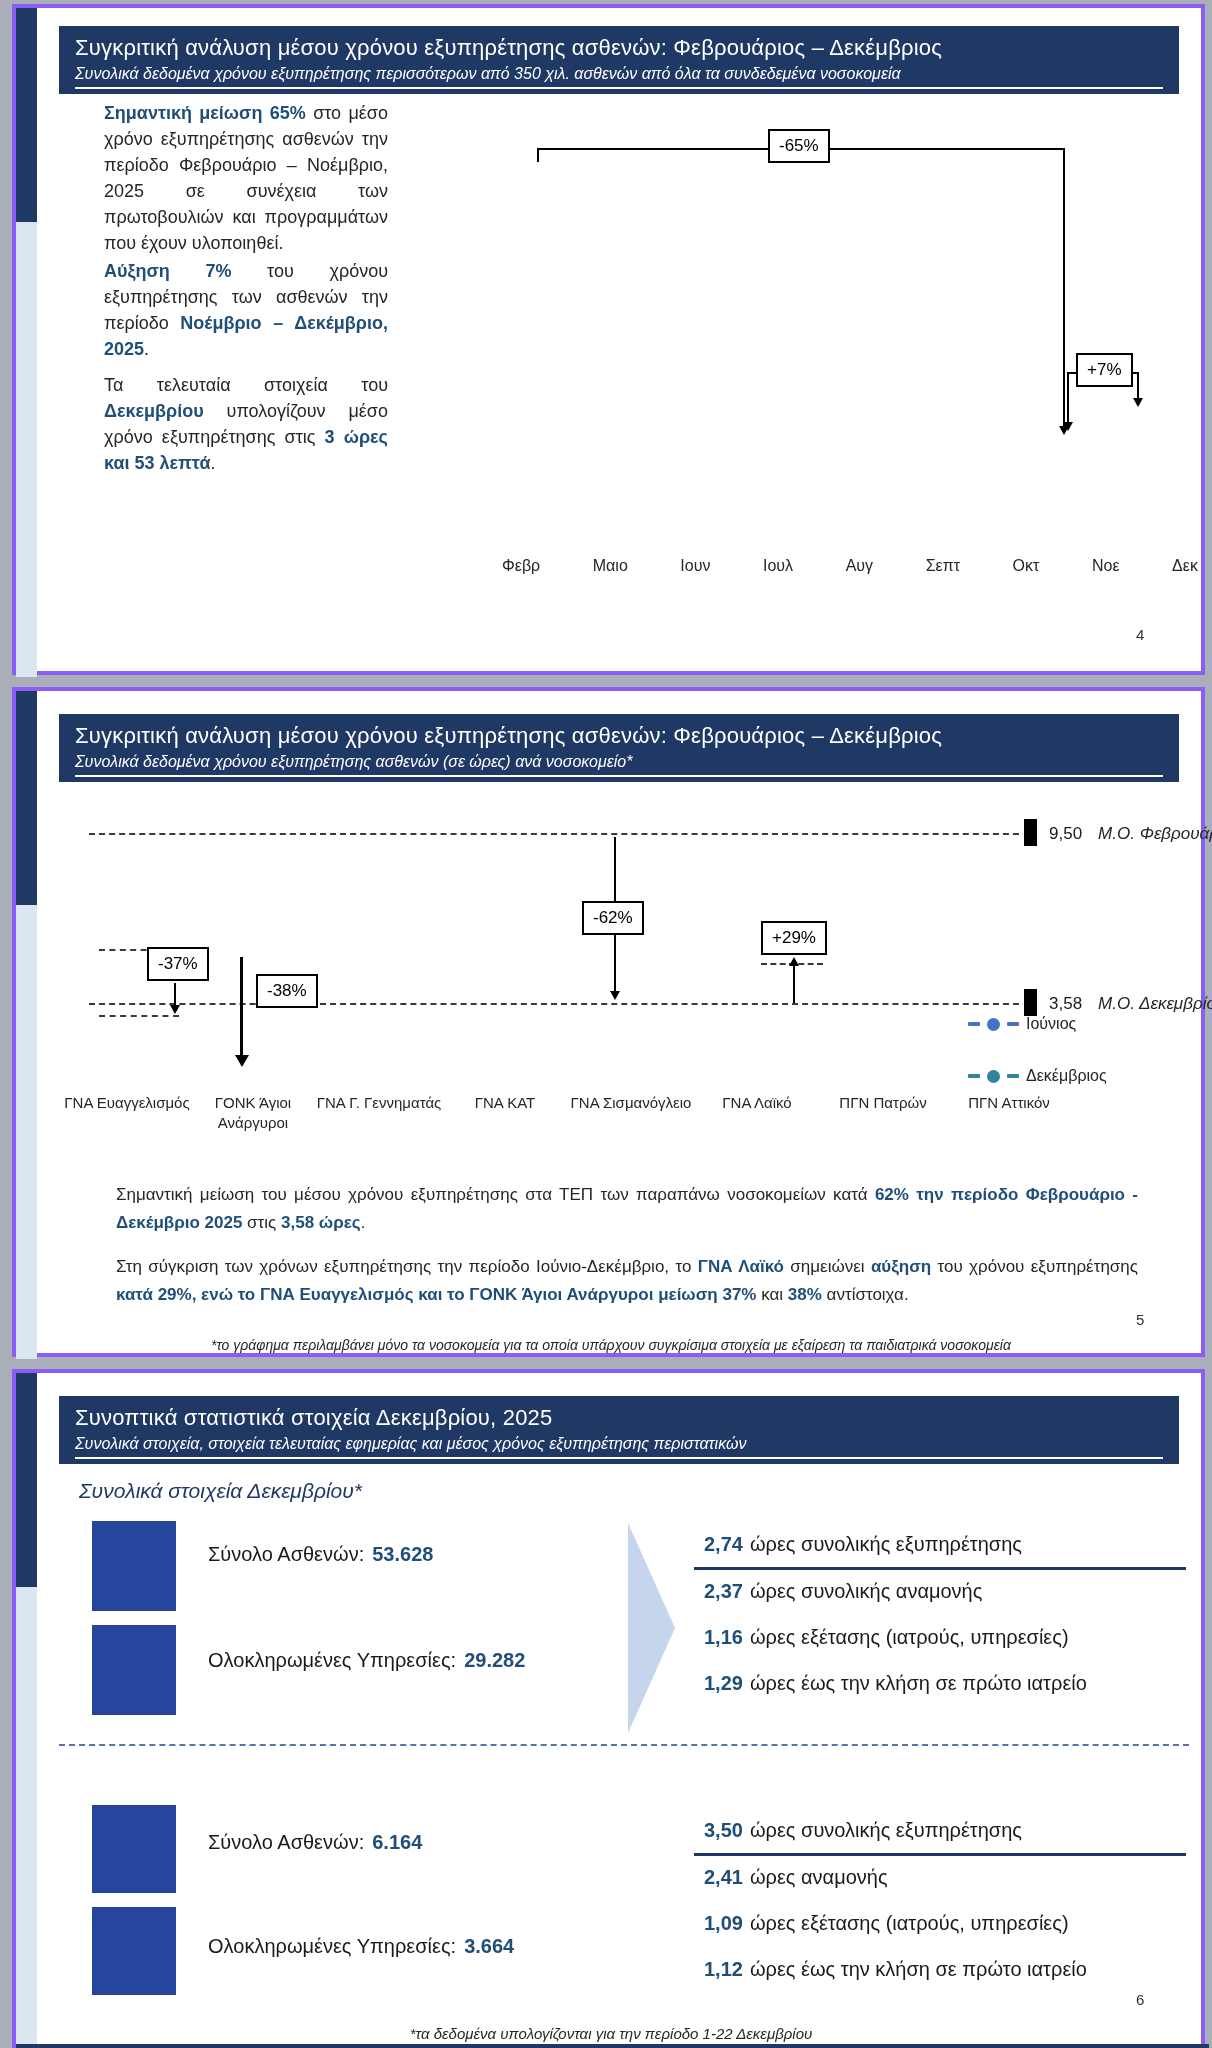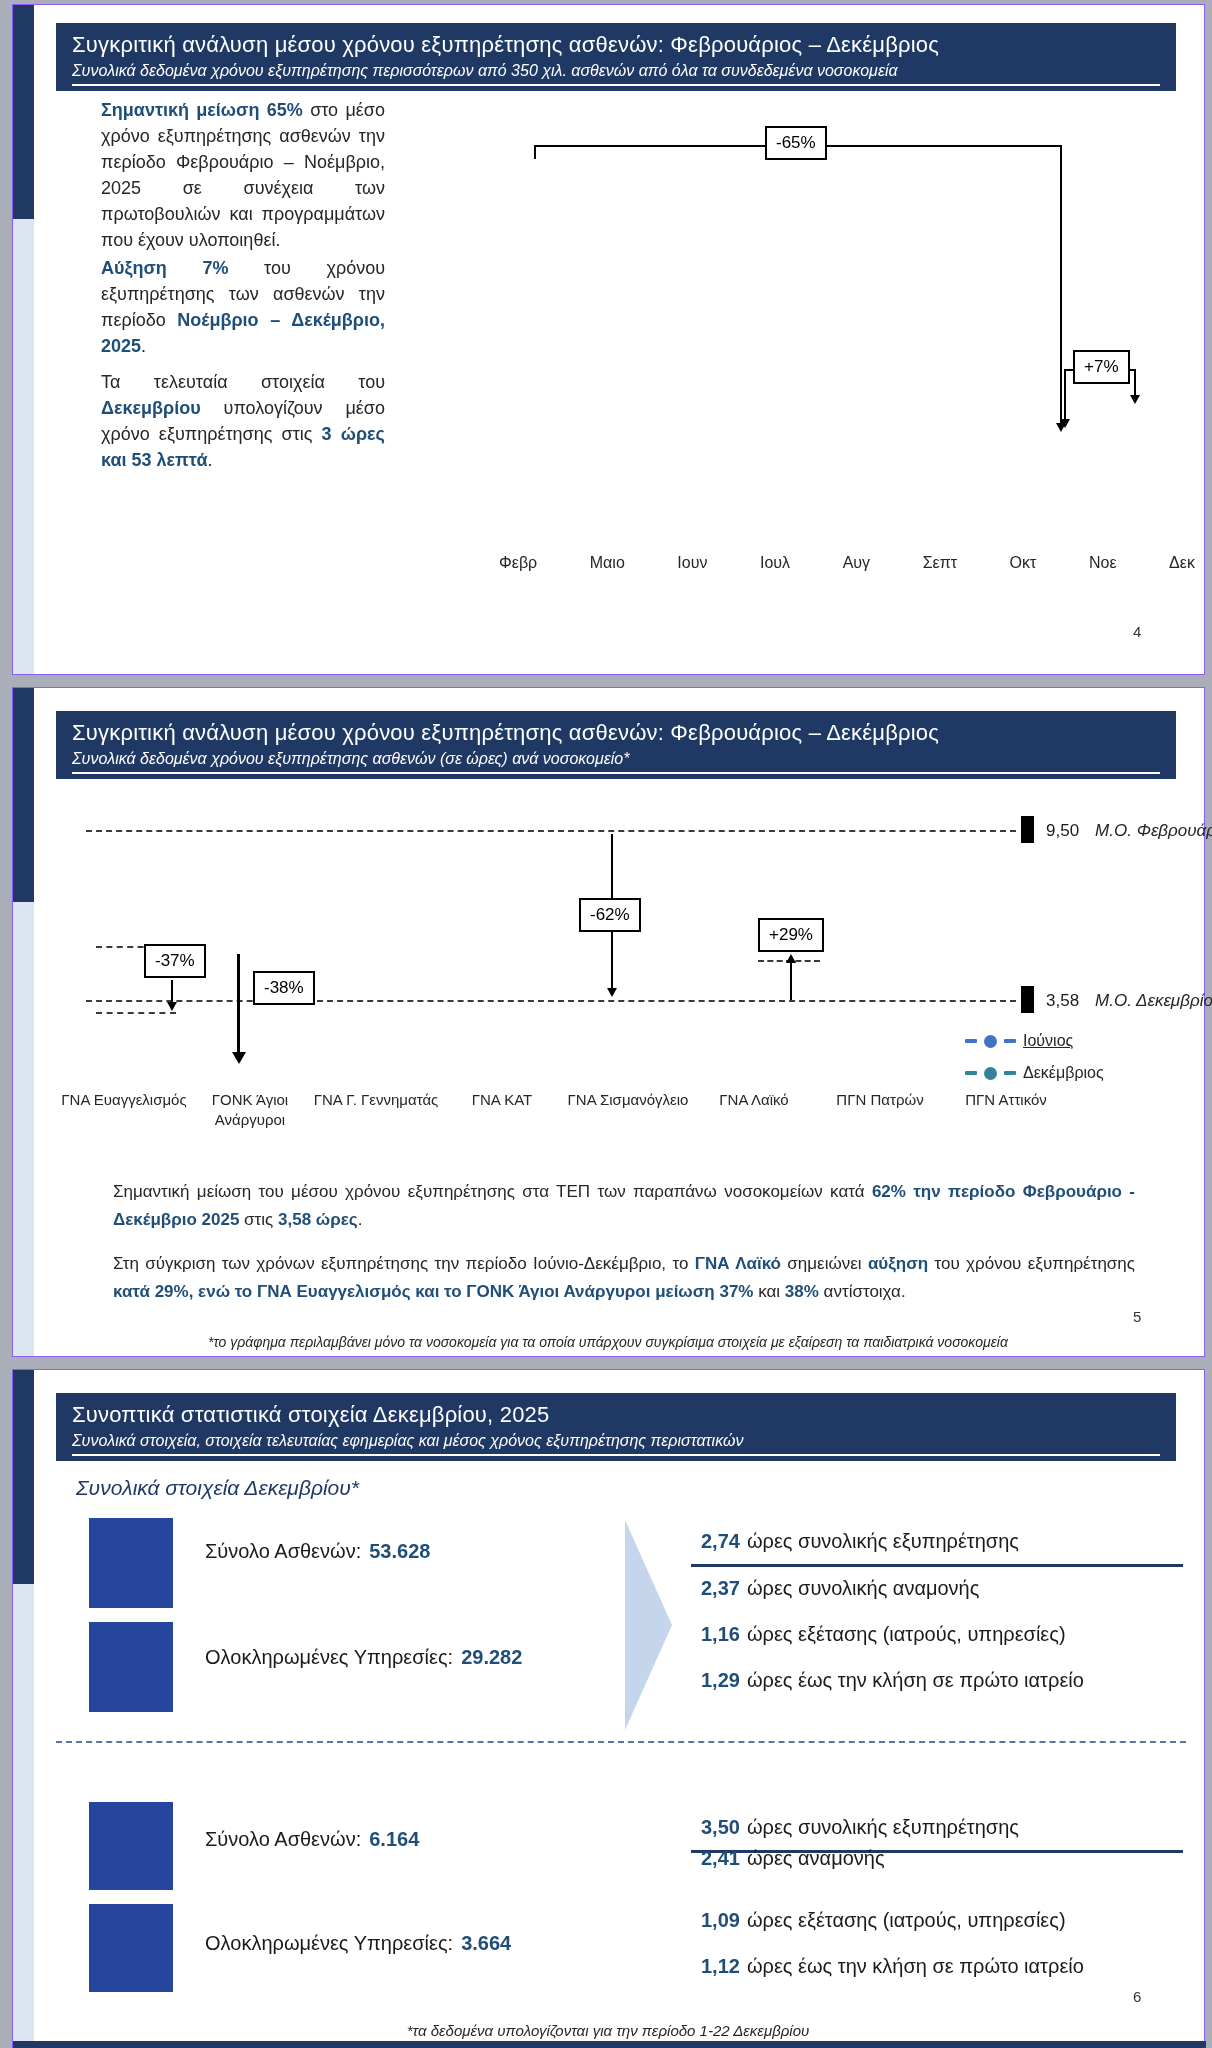--- a/index.html
+++ b/index.html
@@ -2,21 +2,21 @@
 <html><head>
 <meta charset="utf-8">
 <style>
   html,body{margin:0;padding:0;}
   body{
     width:1212px;height:2048px;position:relative;overflow:hidden;
     background:#a9aeb8;
     font-family:"Liberation Sans", sans-serif;
     color:#1a1a1a;
   }
-  .slide{position:absolute;left:12px;width:1193px;background:#ffffff;border:1px solid #8b5cf6;box-sizing:border-box;}
+  .slide{position:absolute;left:12px;width:1193px;background:#ffffff;border:4px solid #8b5cf6;box-sizing:border-box;}
   .bar-d{position:absolute;left:0;top:0;width:21px;background:#1f3864;}
   .bar-l{position:absolute;left:0;width:21px;background:#dce6f1;}
   .hdr{position:absolute;left:43px;width:1120px;background:#1f3864;color:#ffffff;box-sizing:border-box;padding:9px 16px 5px 16px;}
   .hdr-title{font-size:22px;letter-spacing:.2px;}
   .hdr-sub{font-size:16px;font-style:italic;margin-top:4px;border-bottom:2px solid #ffffff;padding-bottom:4px;}
   .note{position:absolute;width:284px;font-size:18px;line-height:1.45;text-align:justify;color:#262626;}
   .em{font-weight:bold;color:#1f4e79;}
   .para{position:absolute;width:1022px;font-size:17px;line-height:1.62;text-align:justify;color:#262626;}
   .pctbox{position:absolute;background:#fff;border:2px solid #000;font-weight:normal;font-size:17px;padding:5px 9px;color:#000;text-align:right;}
   .lineh{position:absolute;height:2px;background:#000;}
@@ -133,21 +133,21 @@
   <div class="pctbox" style="left:131px;top:256px;">-37%</div>
 
   <div class="linev" style="left:224px;top:266px;width:3px;height:100px;"></div>
   <div class="arrd big" style="left:219px;top:364px;"></div>
   <div class="pctbox" style="left:240px;top:283px;">-38%</div>
 
   <div class="linev" style="left:777px;top:274px;height:38px;"></div>
   <div class="arru" style="left:773px;top:266px;"></div>
   <div class="pctbox" style="left:745px;top:230px;">+29%</div>
 
-  <div class="leg5" style="left:952px;top:344px;text-decoration:underline;">
+  <div class="leg5" style="left:952px;top:324px;">
     <span class="d jun"></span>
     <span class="c jun"></span>
     <span class="d jun"></span>
     <span>Ιούνιος</span>
   </div>
   <div class="leg5" style="left:952px;top:376px;">
     <span class="d dec"></span>
     <span class="c dec"></span>
     <span class="d dec"></span>
     <span>Δεκέμβριος</span>
@@ -218,21 +218,21 @@
     <span>Σύνολο Ασθενών:</span><span class="val">6.164</span>
   </div>
   <div class="stat-row" style="left:192px;top:562px;">
     <span>Ολοκληρωμένες Υπηρεσίες:</span><span class="val">3.664</span>
   </div>
 
   <div class="time-row" style="left:688px;top:446px;">
     <span class="tval">3,50</span><span class="tlab">ώρες συνολικής εξυπηρέτησης</span>
   </div>
   <div class="tline" style="left:678px;top:480px;width:492px;"></div>
-  <div class="time-row" style="left:688px;top:477px;">
+  <div class="time-row" style="left:688px;top:493px;">
     <span class="tval">2,41</span><span class="tlab">ώρες αναμονής</span>
   </div>
   <div class="time-row" style="left:688px;top:539px;">
     <span class="tval">1,09</span><span class="tlab">ώρες εξέτασης (ιατρούς, υπηρεσίες)</span>
   </div>
   <div class="time-row" style="left:688px;top:585px;">
     <span class="tval">1,12</span><span class="tlab">ώρες έως την κλήση σε πρώτο ιατρείο</span>
   </div>
 
   <div class="pagen" style="left:1120px;top:618px;">6</div>

